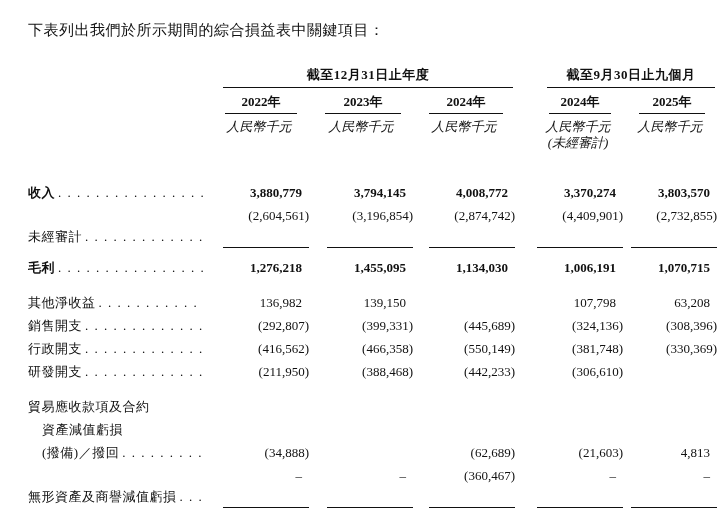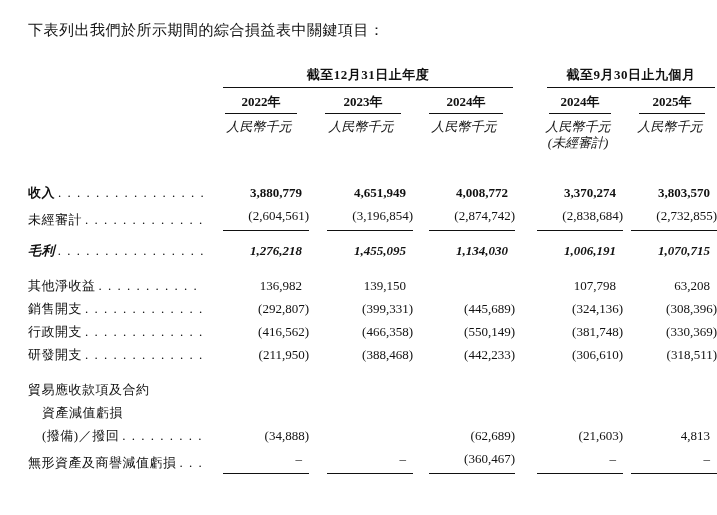--- a/index.html
+++ b/index.html
@@ -54,21 +54,21 @@
   .ucell { text-align: center; font-style: italic; line-height: 16px; }
   .ucell .note { display: block; }
   .c2 { grid-column: 2; } .c3 { grid-column: 3; } .c4 { grid-column: 4; }
   .c6 { grid-column: 6; } .c7 { grid-column: 7; }
 
   
   .rows { margin-top: 30px; }
   .row { line-height: 23px; }
   .row.bold .lbl-text, .row.bold .num { font-weight: bold; text-align: right; }
   .mt4  { }
-  .mt8  { margin-top: 8px; font-style: italic; }
+  .mt8  { margin-top: 8px; }
   .mt12 { margin-top: 12px; }
 
   .lblcell {
     grid-column: 1;
     display: flex;
     align-items: baseline;
     overflow: hidden;
     white-space: nowrap;
     padding-right: 6px;
     box-sizing: border-box;
@@ -85,21 +85,21 @@
   }
   .vcell { overflow: visible; }
   .num {
     display: block;
     width: 86px;
     margin-left: auto;
     text-align: right;
     box-sizing: border-box;
   }
   .num.pos { padding-right: 7px; }
-  .rule .num { border-bottom: 1.1px solid #111; padding-bottom: 3px; }
+  .rule .num { border-bottom: 1.1px solid #111; padding-bottom: 20px; }
 </style>
 </head>
 <body>
 
 <div class="page">
 
   <div class="title">下表列出我們於所示期間的綜合損益表中關鍵項目：</div>
 
   <div class="tbl">
 
@@ -145,21 +145,21 @@
 
       <div class="grid row bold">
         <div class="lblcell">
             <span class="lbl-text">收入</span>
             <span class="leader"> . . . . . . . . . . . . . . . . . . . . . . . . . . . . . . . . . . . . . . . . . . . . . . . . . . . . . . . . . . . .</span>
           </div>
         <div class="vcell c2">
             <span class="num pos">3,880,779</span>
           </div>
         <div class="vcell c3">
-            <span class="num pos">4,651,949</span>
+            <span class="num pos">3,794,145</span>
           </div>
         <div class="vcell c4">
             <span class="num pos">4,008,772</span>
           </div>
         <div class="vcell c6">
             <span class="num pos">3,370,274</span>
           </div>
         <div class="vcell c7">
             <span class="num pos">3,803,570</span>
           </div>
@@ -173,21 +173,21 @@
         <div class="vcell c2">
             <span class="num">(2,604,561)</span>
           </div>
         <div class="vcell c3">
             <span class="num">(3,196,854)</span>
           </div>
         <div class="vcell c4">
             <span class="num">(2,874,742)</span>
           </div>
         <div class="vcell c6">
-            <span class="num">(2,838,684)</span>
+            <span class="num">(4,409,901)</span>
           </div>
         <div class="vcell c7">
             <span class="num">(2,732,855)</span>
           </div>
       </div>
 
       <div class="grid row bold mt8">
         <div class="lblcell">
             <span class="lbl-text">毛利</span>
             <span class="leader"> . . . . . . . . . . . . . . . . . . . . . . . . . . . . . . . . . . . . . . . . . . . . . . . . . . . . . . . . . . . .</span>
@@ -281,23 +281,20 @@
             <span class="num">(211,950)</span>
           </div>
         <div class="vcell c3">
             <span class="num">(388,468)</span>
           </div>
         <div class="vcell c4">
             <span class="num">(442,233)</span>
           </div>
         <div class="vcell c6">
             <span class="num">(306,610)</span>
-          </div>
-        <div class="vcell c7">
-            <span class="num">(318,511)</span>
           </div>
       </div>
 
       <div class="grid row mt12">
         <div class="lblcell">
             <span class="lbl-text">貿易應收款項及合約</span>
           </div>
       </div>
 
       <div class="grid row">

